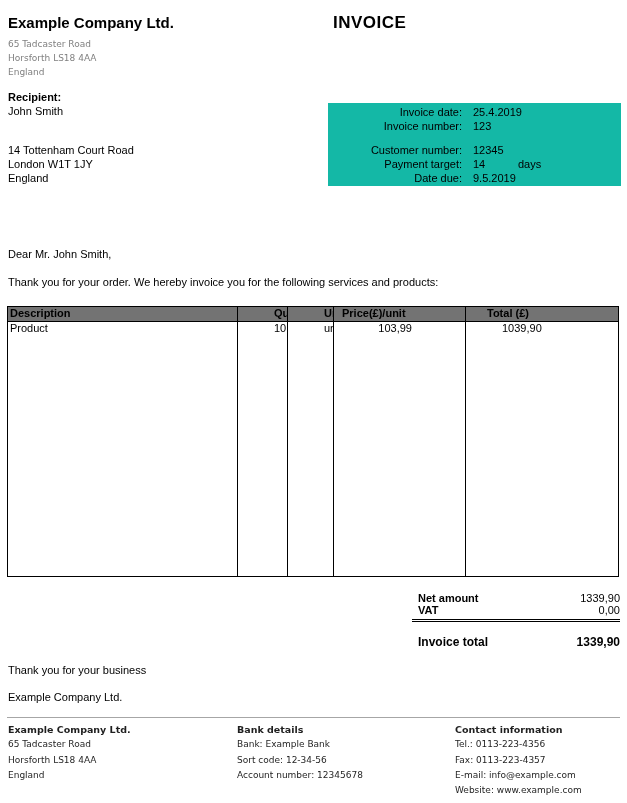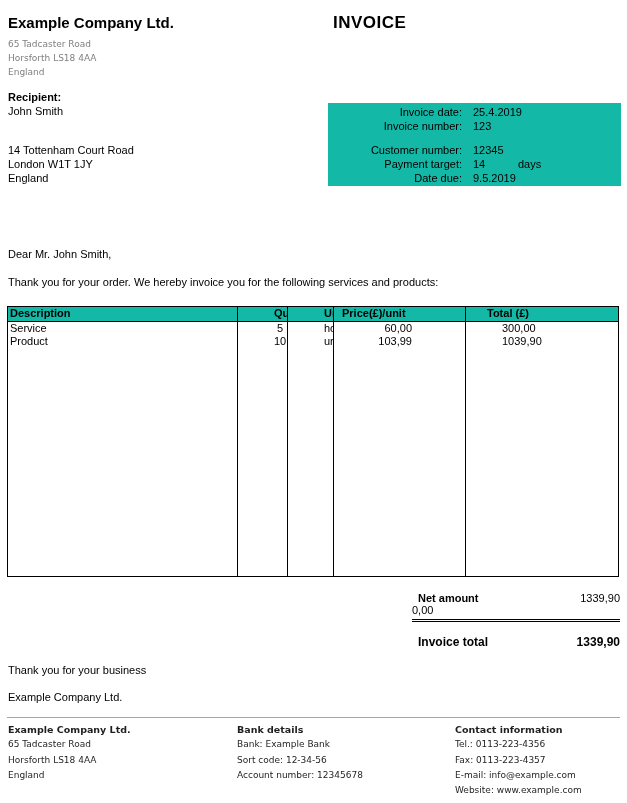--- a/index.html
+++ b/index.html
@@ -31,21 +31,21 @@
   .items{position:absolute;left:7px;top:306px;width:612px;height:271px;
     border:1px solid #000;box-sizing:border-box;display:flex;flex-direction:column;font-size:11px;}
   .t-row{display:flex;flex:0 0 13px;}
   .t-row.filler{flex:1 1 auto;}
   .t-cell{box-sizing:border-box;height:100%;line-height:13px;overflow:hidden;white-space:nowrap;padding-left:36px;}
   .c-desc{width:229px;padding-left:2px;}
   .c-qty{width:50px;border-left:1px solid #000;}
   .c-unit{width:46px;border-left:1px solid #000;text-align:center;}
   .c-price{width:132px;border-left:1px solid #000;}
   .c-total{flex:1;border-left:1px solid #000;}
-  .t-head{background:#14b8a6;font-weight:bold;border-bottom:1px solid #000;flex:0 0 14px;}
+  .t-head{background:#737373;font-weight:bold;border-bottom:1px solid #000;flex:0 0 14px;}
   .t-head .c-qty{text-align:center;}
   .t-head .c-price{padding-left:8px;}
   .t-head .c-total{padding-left:21px;}
   .t-body .c-qty{text-align:right;padding-right:4px;}
   .t-body .c-price{text-align:right;padding-right:53px;}
   .t-body .c-total{text-align:right;padding-right:103px;}
   
   .totals{position:absolute;left:412px;top:592px;width:208px;font-size:11px;}
   .sum-rows{padding-bottom:3px;border-bottom:3px double #000;}
   .sum-row{display:flex;height:12px;line-height:12px;}
@@ -118,27 +118,20 @@
 
   <div class="items">
     <div class="t-row t-head">
       <div class="t-cell c-desc">Description</div>
       <div class="t-cell c-qty">Quantity</div>
       <div class="t-cell c-unit">Unit</div>
       <div class="t-cell c-price">Price(£)/unit</div>
       <div class="t-cell c-total">Total (£)</div>
     </div>
     <div class="t-row t-body">
-      <div class="t-cell c-desc">Service</div>
-      <div class="t-cell c-qty">5</div>
-      <div class="t-cell c-unit">hour</div>
-      <div class="t-cell c-price">60,00</div>
-      <div class="t-cell c-total">300,00</div>
-    </div>
-    <div class="t-row t-body">
       <div class="t-cell c-desc">Product</div>
       <div class="t-cell c-qty">10</div>
       <div class="t-cell c-unit">unit</div>
       <div class="t-cell c-price">103,99</div>
       <div class="t-cell c-total">1039,90</div>
     </div>
     <div class="t-row t-body filler">
       <div class="t-cell c-desc"></div>
       <div class="t-cell c-qty"></div>
       <div class="t-cell c-unit"></div>
@@ -147,20 +140,21 @@
     </div>
   </div>
 
   <div class="totals">
     <div class="sum-rows">
       <div class="sum-row">
         <div class="s-label">Net amount</div>
         <div class="s-value">1339,90</div>
       </div>
       <div class="sum-row">
+        <div class="s-label">VAT</div>
         <div class="s-value">0,00</div>
       </div>
     </div>
     <div class="grand-row">
       <div class="s-label">Invoice total</div>
       <div class="s-value">1339,90</div>
     </div>
   </div>
 
   <div class="closing-thanks">Thank you for your business</div>

